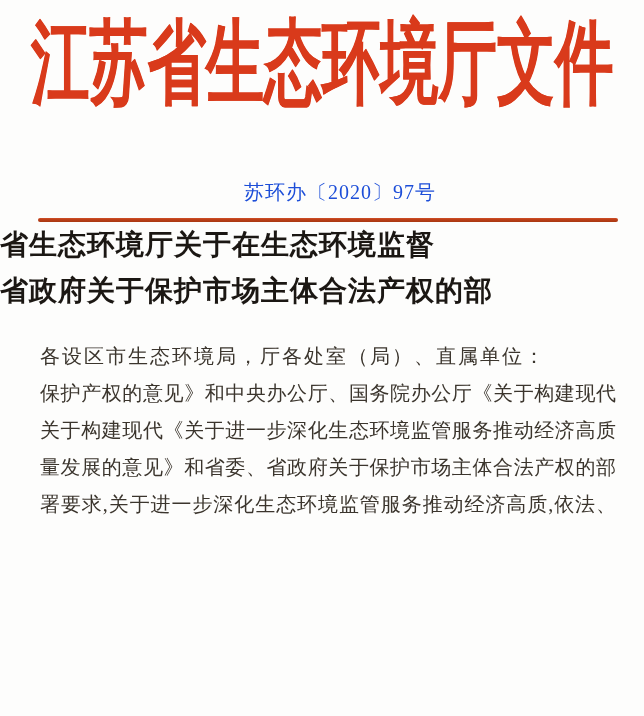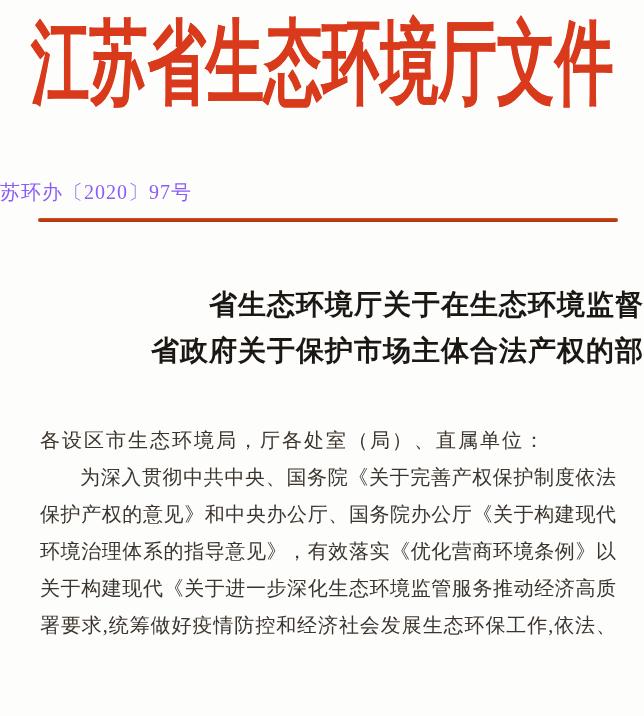--- a/index.html
+++ b/index.html
@@ -35,45 +35,46 @@
     text-shadow: 0.5px 0 0 var(--accent);
   }
   .letterhead span {
     display: inline-block;
     transform: scaleY(1.58);
     transform-origin: center;
   }
   
   .doc-number {
     margin-top: 62px;
+    text-align: center;
     font-size: 20px;
     line-height: 28px;
-    color: #8b5cf6;
+    color: #1d4ed8;
     letter-spacing: 1px;
+    padding-left: 36px;
   }
   
   .divider {
     margin: 12px 26px 0 38px;
     height: 4px;
     background: linear-gradient(to bottom, #d0502a, var(--divider) 40%, #a83812);
     border-radius: 2px;
   }
   
   .doc-title {
-    margin-top: 60px;
-    text-align: right;
+    text-align: left;
     color: #1b1713;
     font-weight: bold;
     font-size: 28px;
     line-height: 46px;
     letter-spacing: 1px;
   }
   
   .doc-body {
-    margin-top: 48px;
+    margin-top: 24px;
     padding: 0 28px 0 40px;
     color: #3b352d;
     font-size: 20px;
     line-height: 37px;
   }
   .salutation {
     letter-spacing: 2px;
     white-space: nowrap;
   }
   .para-line {
@@ -111,20 +112,19 @@
 
   <div class="divider"></div>
 
   <div class="doc-title">
     <div class="title-line">省生态环境厅关于在生态环境监督</div>
     <div class="title-line">省政府关于保护市场主体合法产权的部</div>
   </div>
 
   <div class="doc-body">
     <div class="salutation">各设区市生态环境局，厅各处室（局）、直属单位：</div>
-    <div class="para-line indent">为深入贯彻中共中央、国务院《关于完善产权保护制度依法</div>
     <div class="para-line">保护产权的意见》和中央办公厅、国务院办公厅《关于构建现代</div>
-    <div class="para-line">环境治理体系的指导意见》，有效落实《优化营商环境条例》以</div>
     <div class="para-line">关于构建现代《关于进一步深化生态环境监管服务推动经济高质</div>
-    <div class="para-line">署要求,统筹做好疫情防控和经济社会发展生态环保工作,依法、</div>
+    <div class="para-line">量发展的意见》和省委、省政府关于保护市场主体合法产权的部</div>
+    <div class="para-line">署要求,关于进一步深化生态环境监管服务推动经济高质,依法、</div>
   </div>
 
 </div>
 
 </body></html>

